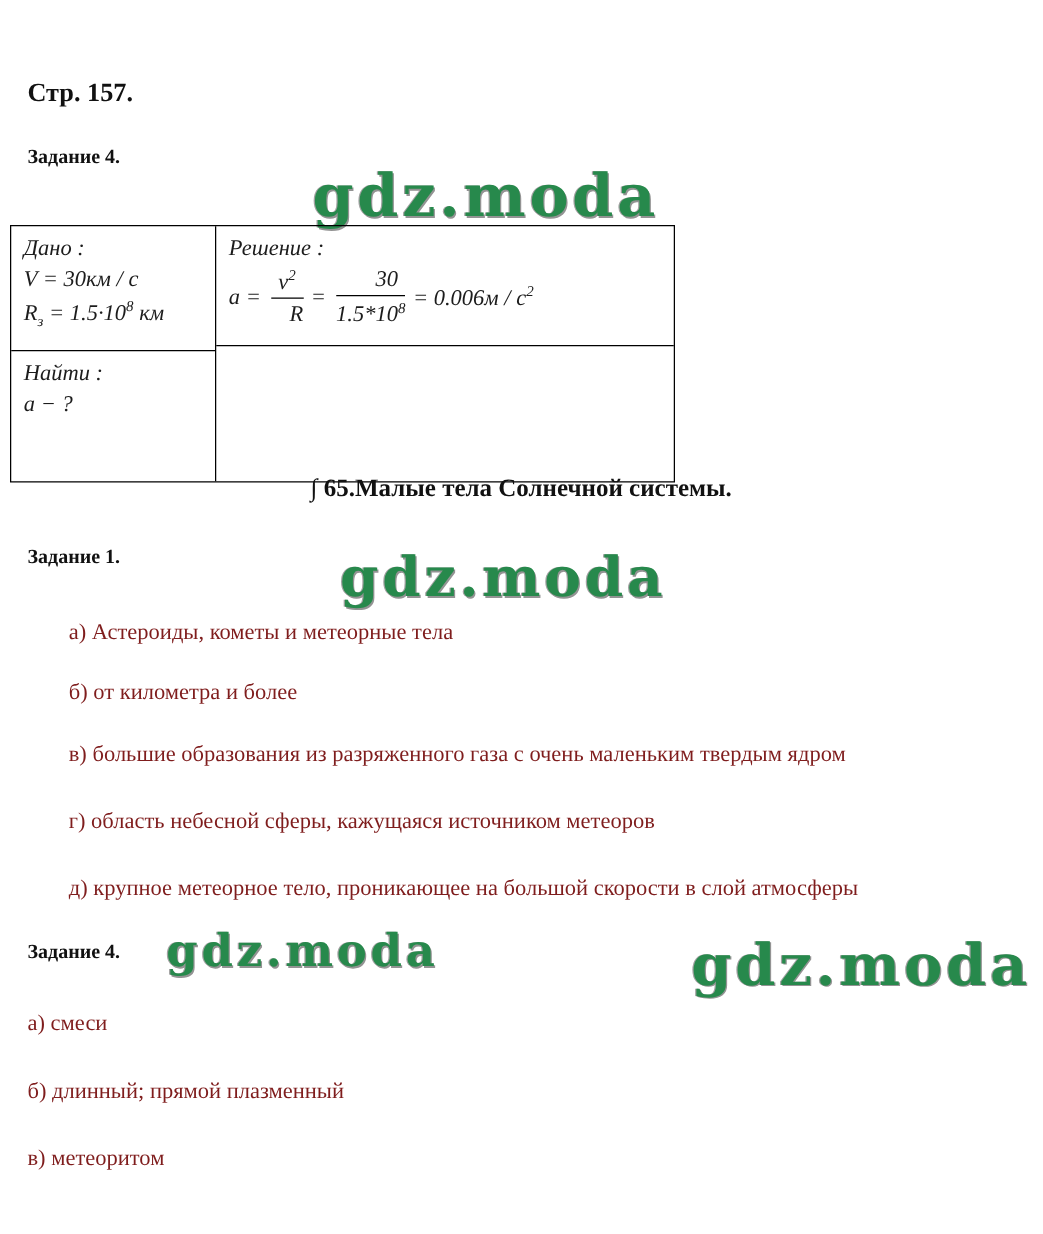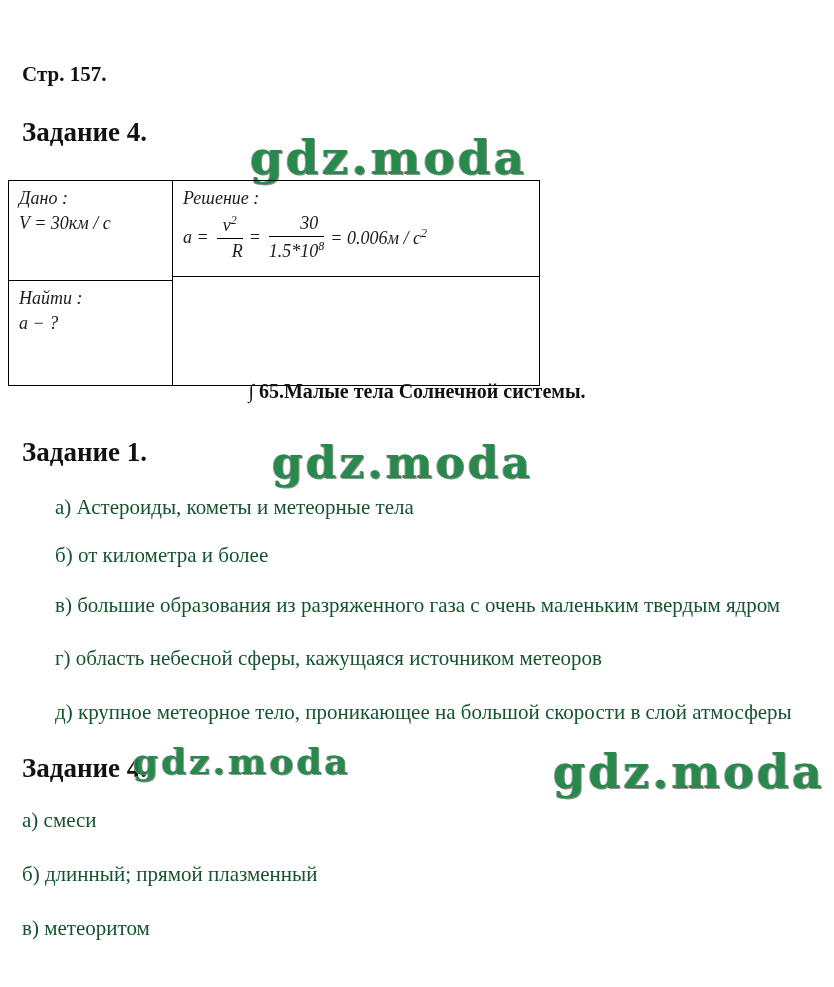--- a/index.html
+++ b/index.html
@@ -11,21 +11,21 @@
     position: relative;
     overflow: hidden;
   }
   .abs { position: absolute; }
 
   .page-label {
     left: 22px; top: 62px;
     font-size: 21px; font-weight: bold; color: #111;
   }
   .task-title {
-    font-size: 27px; font-weight: bold; color: #111;
+    font-size: 16px; font-weight: bold; color: #111;
   }
   .t4 { left: 22px; top: 117px; }
   .t1 { left: 22px; top: 437px; }
   .t2 { left: 22px; top: 753px; }
 
   .watermark {
     font-family: "DejaVu Serif", serif;
     font-weight: bold;
     color: #15803d;
     letter-spacing: 3px;
@@ -80,22 +80,22 @@
   sup { font-size: 12px; }
   sub { font-size: 12px; }
 
   
   .section-title {
     left: 0; top: 380px; width: 834px;
     text-align: center;
     font-size: 20px; font-weight: bold; color: #111;
   }
   .answer-item {
-    font-size: 21px;
-    color: #14532d;
+    font-size: 18px;
+    color: #7f1d1d;
     white-space: nowrap;
   }
   .i1a { left: 55px; top: 495px; }
   .i1b { left: 55px; top: 543px; }
   .i1c { left: 55px; top: 593px; }
   .i1d { left: 55px; top: 646px; }
   .i1e { left: 55px; top: 700px; }
   .i2a { left: 22px; top: 808px; }
   .i2b { left: 22px; top: 862px; }
   .i2c { left: 22px; top: 916px; }
@@ -110,20 +110,23 @@
   <div class="abs task-title t4">Задание 4.</div>
 
   <div class="abs watermark wm1">gdz.moda</div>
 
   <div class="abs task-table">
     <div class="t-col-left">
       <div class="t-cell t-cell-given">
         <div class="t-label">Дано :</div>
         <div class="math given-line">
           <span>V = 30км / с</span>
+        </div>
+        <div class="math given-line">
+          <span>R</span><sub>з</sub><span> = 1.5·10</span><sup>8</sup><span> км</span>
         </div>
       </div>
       <div class="t-cell t-cell-find">
         <div class="t-label">Найти :</div>
         <div class="math">a − ?</div>
       </div>
     </div>
     <div class="t-col-right">
       <div class="t-cell t-cell-solution">
         <div class="t-label">Решение :</div>

